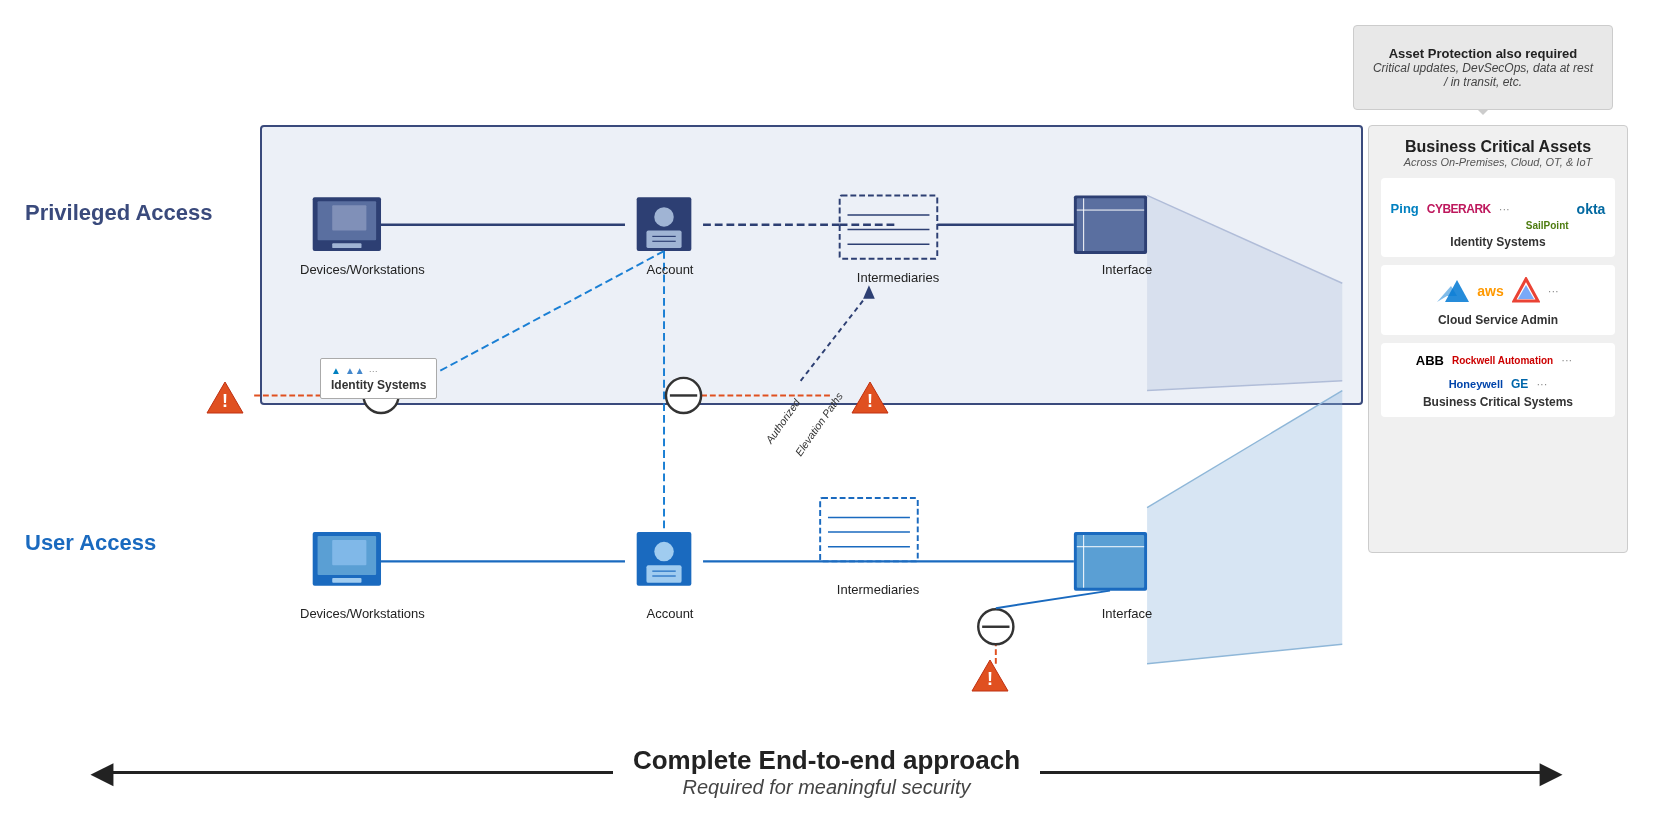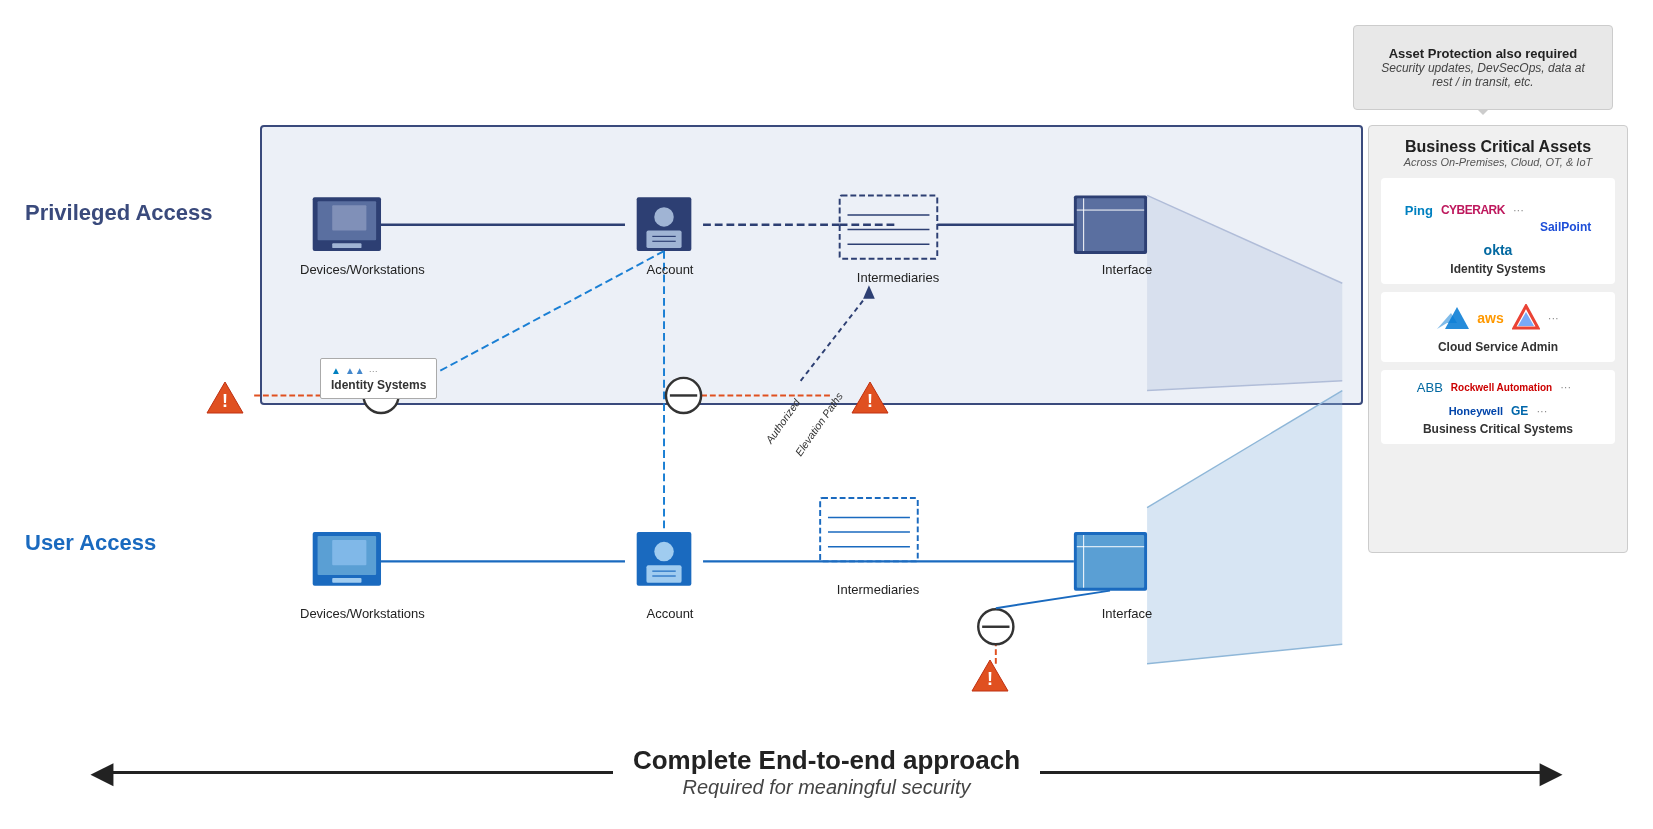--- a/index.html
+++ b/index.html
@@ -210,21 +210,21 @@
       max-width: 500px;
     }
   </style>
 </head>
 <body>
 
 <div class="diagram-container">
 
   <div class="asset-protection-tooltip">
     <div class="title">Asset Protection also required</div>
-    <div class="subtitle">Security updates, DevSecOps, data at rest / in transit, etc.</div>
+    <div class="subtitle">Critical updates, DevSecOps, data at rest / in transit, etc.</div>
   </div>
 
   <div class="label-privileged-access">Privileged Access</div>
 
   <div class="label-user-access">User Access</div>
 
   <div class="privileged-box"></div>
 
   <svg class="diagram-svg" viewBox="0 0 1653 829" xmlns="http://www.w3.org/2000/svg">
 
@@ -371,21 +371,21 @@
   <div class="bca-panel">
     <div class="bca-title">Business Critical Assets</div>
     <div class="bca-subtitle">Across On-Premises, Cloud, OT, &amp; IoT</div>
 
     <div class="bca-section">
       <div class="bca-logos">
         <span style="color:#0080c0; font-size:13px; font-weight:700;">Ping</span>
         <span style="color:#be185d; font-size:12px; font-weight:800; letter-spacing:-0.5px;">CYBERARK</span>
         <span style="font-size:11px; color:#888;">···</span>
         <br>
-        <span style="color:#1d4ed8; font-size:12px; font-weight:700;margin-top:34px;">SailPoint</span>
+        <span style="color:#4d7c0f; font-size:10px; font-weight:700;margin-top:34px;">SailPoint</span>
         <span style="color:#0369a1; font-size:14px; font-weight:700;">okta</span>
       </div>
       <div class="bca-section-title">Identity Systems</div>
     </div>
 
     <div class="bca-section">
       <div class="bca-logos">
         <svg width="32" height="26" viewBox="0 0 32 26">
           <polygon points="8,24 20,2 32,24" fill="#0078d4" opacity="0.85"></polygon>
           <polygon points="0,24 14,8 20,18 10,18" fill="#0078d4" opacity="0.5"></polygon>
@@ -395,21 +395,21 @@
           <polygon points="14,2 26,24 2,24" fill="none" stroke="#ea4335" stroke-width="3"></polygon>
           <polygon points="14,8 22,22 6,22" fill="#4285f4" opacity="0.7"></polygon>
         </svg>
         <span style="font-size:11px; color:#888;">···</span>
       </div>
       <div class="bca-section-title">Cloud Service Admin</div>
     </div>
 
     <div class="bca-section">
       <div class="bca-logos">
-        <span style="color:#0369a1; font-size:13px; font-weight:400;">ABB</span>
+        <span style="color:#000000; font-size:13px; font-weight:700;">ABB</span>
         <span style="color:#cc0000; font-size:10px; font-weight:700;">Rockwell Automation</span>
         <span style="font-size:11px; color:#888;">···</span>
         <br>
         <span style="color:#0044aa; font-size:11px; font-weight:700;">Honeywell</span>
         <span style="color:#0066aa; font-size:12px; font-weight:700;">GE</span>
         <span style="font-size:11px; color:#888;">···</span>
       </div>
       <div class="bca-section-title">Business Critical Systems</div>
     </div>
   </div>

